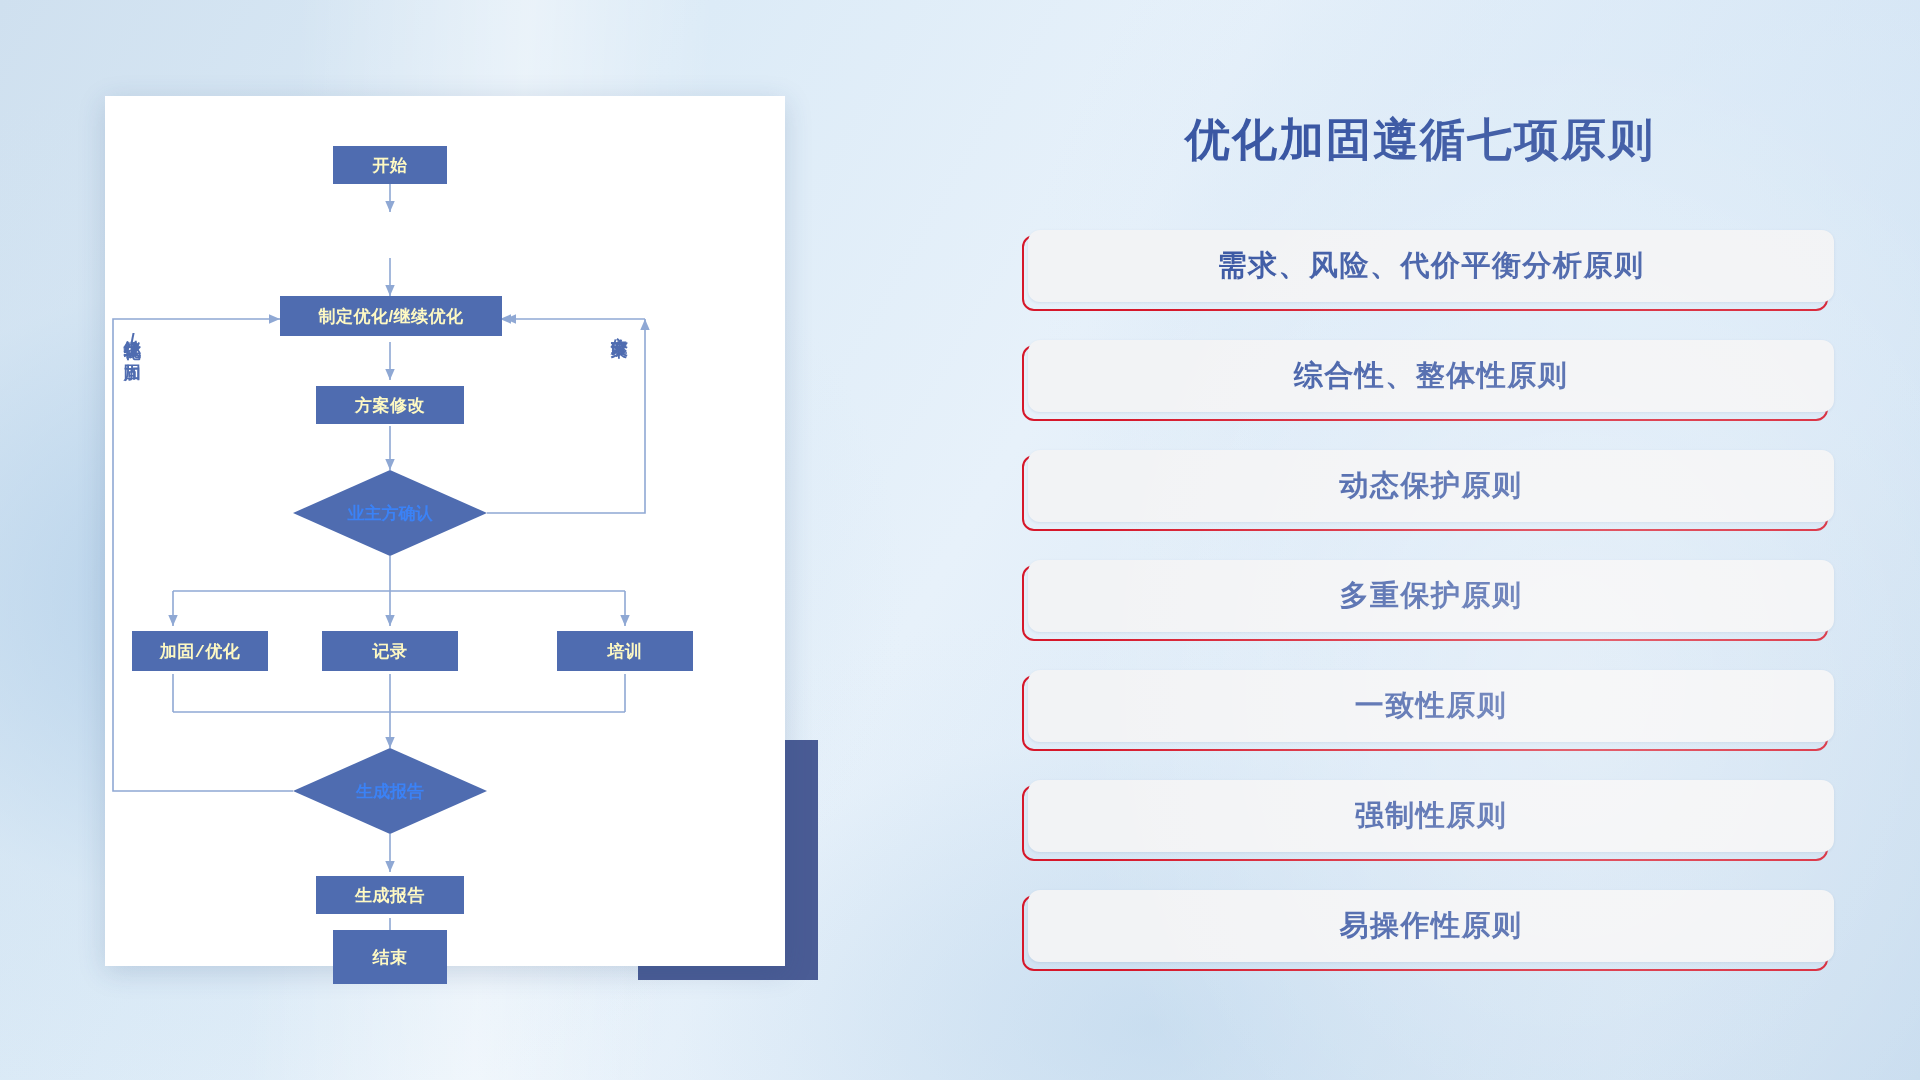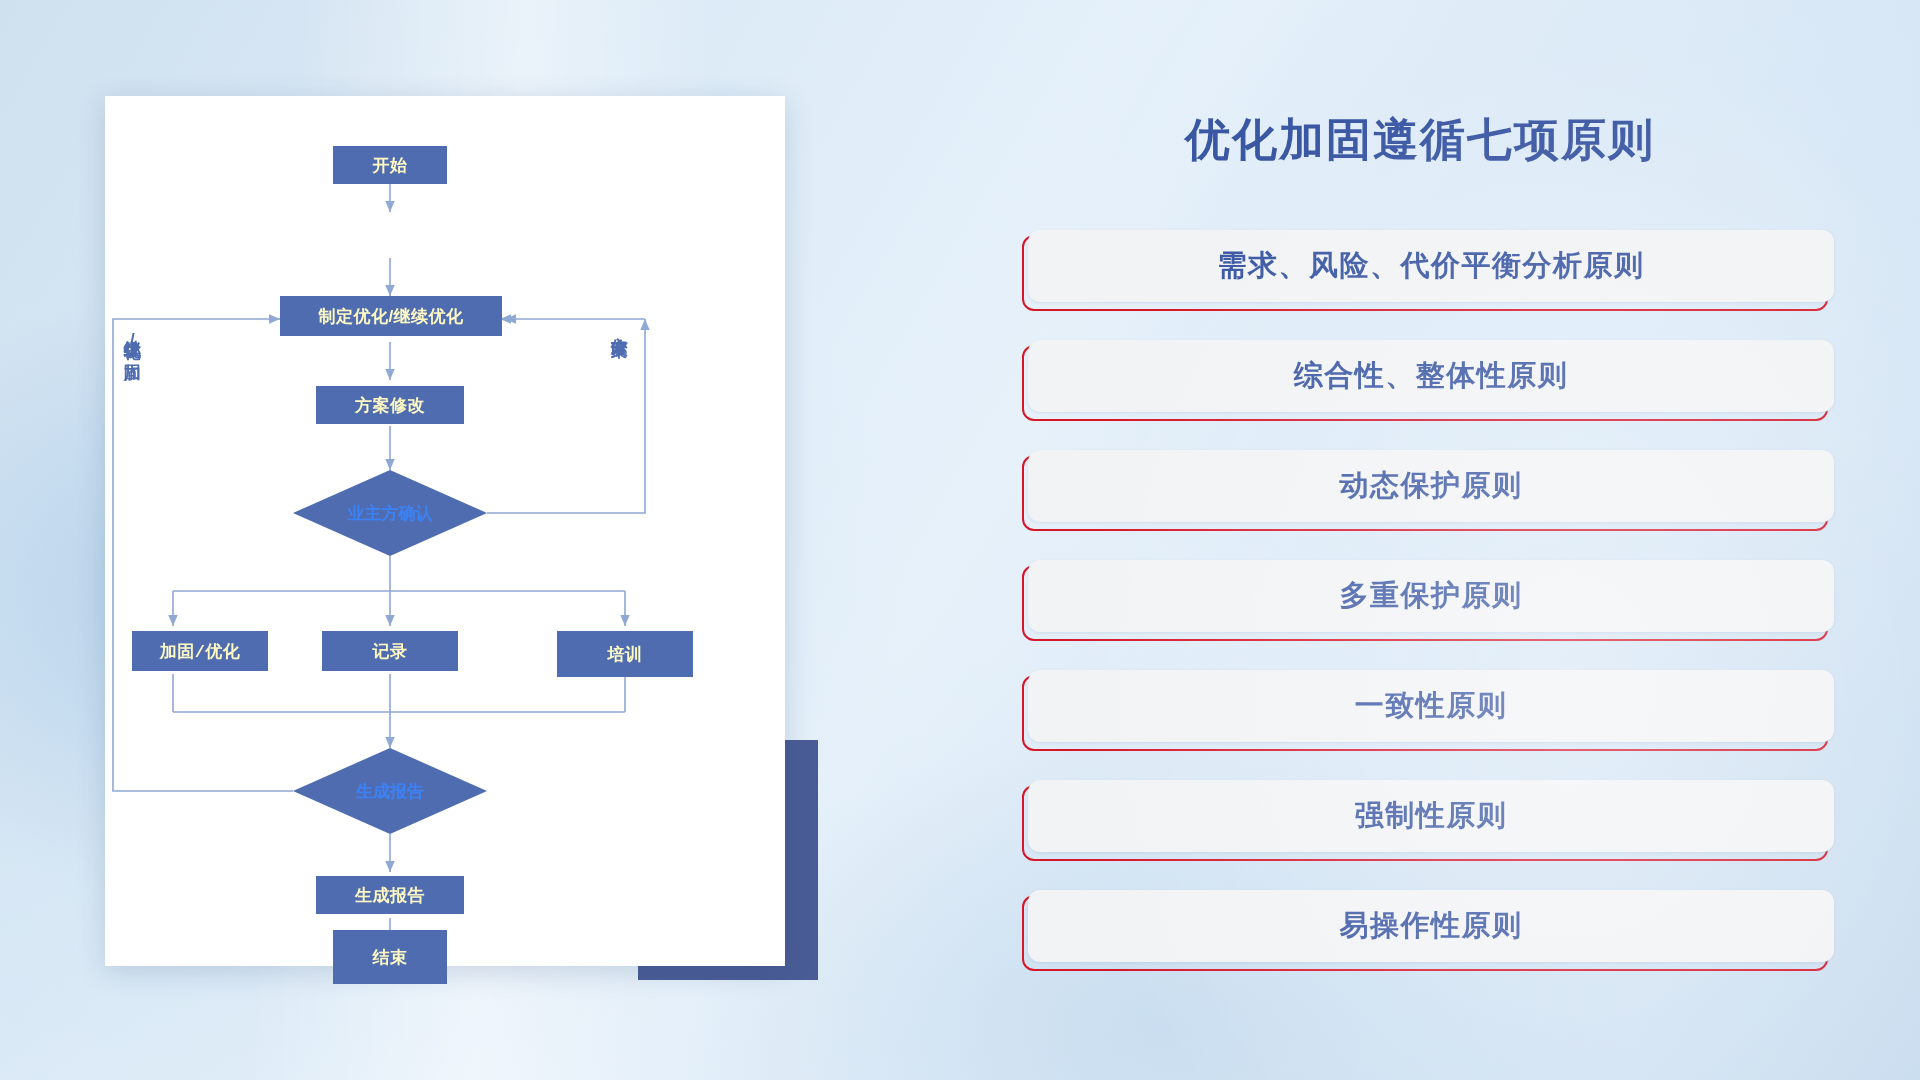--- a/index.html
+++ b/index.html
@@ -207,21 +207,21 @@
     <div class="node" style="left:175px; top:200px; width:222px; height:40px;">制定优化/继续优化</div>
 
     <div class="node" style="left:211px; top:290px; width:148px; height:38px;">方案修改</div>
 
     <div class="diamond-label" style="left:205px; top:398px; width:160px; height:38px;">业主方确认</div>
 
     <div class="node" style="left:27px; top:535px; width:136px; height:40px;font-family:Liberation Mono, monospace;">加固/优化</div>
 
     <div class="node" style="left:217px; top:535px; width:136px; height:40px;">记录</div>
 
-    <div class="node" style="left:452px; top:535px; width:136px; height:46px;">培训</div>
+    <div class="node" style="left:452px; top:535px; width:136px; height:40px;">培训</div>
 
     <div class="diamond-label" style="left:205px; top:676px; width:160px; height:38px;">生成报告</div>
 
     <div class="node" style="left:211px; top:780px; width:148px; height:38px;">生成报告</div>
 
     <div class="node" style="left:228px; top:834px; width:114px; height:54px;">结束</div>
 
     <div class="side-label" style="left:18px; top:230px; height:130px;">继续优化/加固</div>
 
     <div class="side-label" style="left:505px; top:228px; height:100px;">方案修改</div>

